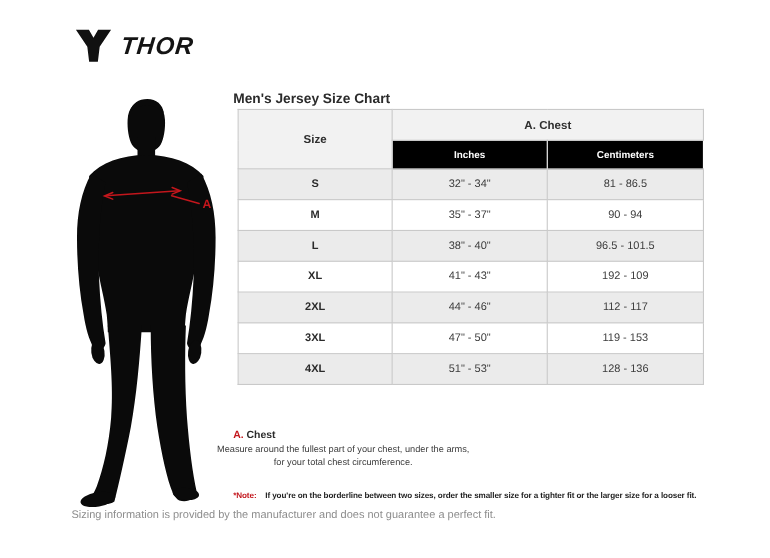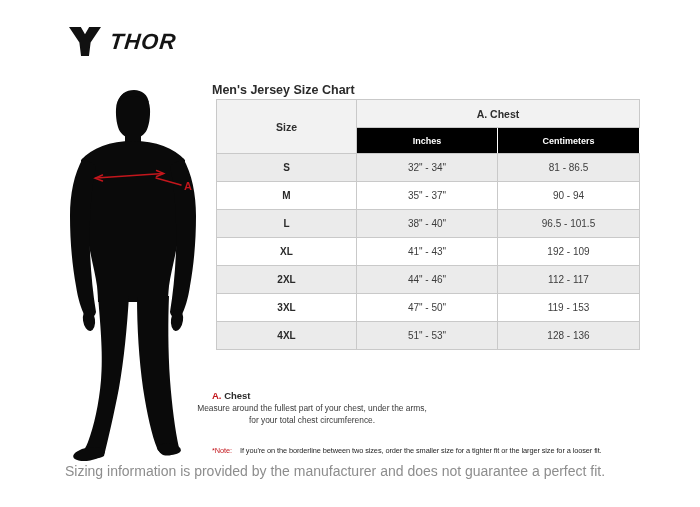--- a/index.html
+++ b/index.html
@@ -122,33 +122,33 @@
     line-height: 1.4;
     text-align: center;
   }
 
   
   .note {
     position: absolute;
     left: 212px;
     top: 446px;
     font-size: 7.4px;
-    font-weight: normal;
+    font-weight: bold;
     color: #1f1f1f;
     white-space: nowrap;
     letter-spacing: -0.1px;
   }
   .note .note-label { color: #c3161c; margin-right: 8px; }
 
   
   .disclaimer {
     position: absolute;
     left: 65px;
     top: 461px;
-    font-size: 14px;
+    font-size: 10px;
     color: #8d8d8d;
     line-height: 1.5;
   }
 </style>
 </head>
 <body>
 
 <div class="page">
 
   <div class="logo">

